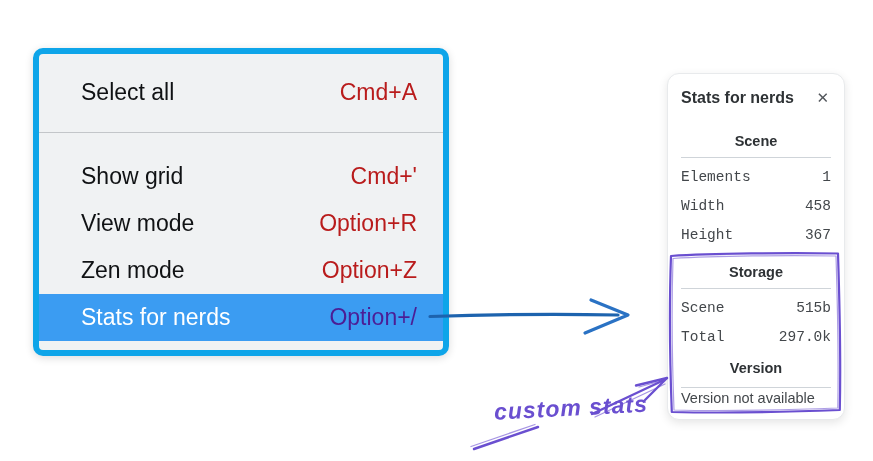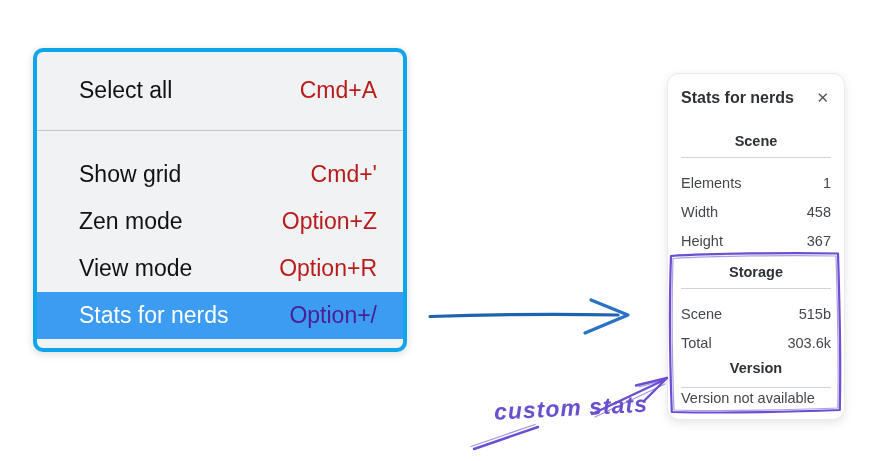--- a/index.html
+++ b/index.html
@@ -4,24 +4,24 @@
 <style>
   html,body{margin:0;padding:0;background:#ffffff;}
   .stage{
     position:relative;width:873px;height:461px;overflow:hidden;
     background:#ffffff;
     font-family:"Liberation Sans","DejaVu Sans",sans-serif;
   }
 
   
   .menu{
-    position:absolute;left:33px;top:48px;width:374px;
+    position:absolute;left:33px;top:48px;width:416px;
     box-sizing:border-box;
     background:#f0f2f3;
-    border:4px solid #0ea5e9;
+    border:6px solid #0ea5e9;
     border-radius:10px;
     box-shadow:0 2px 8px rgba(0,0,0,.14);
     padding:15px 0 9px 0;
   }
   .menu-item{
     height:47px;display:flex;align-items:center;justify-content:space-between;
     padding:0 26px 0 42px;font-size:23px;color:#101214;cursor:default;
   }
   .menu-item .shortcut{color:#b91c1c;}
   .menu-item.highlighted{background:#3b9cf2;color:#ffffff;}
@@ -40,21 +40,21 @@
   .panel-header{display:flex;align-items:center;justify-content:space-between;}
   .panel-title{font-weight:bold;font-size:16px;color:#2e3235;}
   .panel-close{font-size:15px;color:#53575c;cursor:pointer;line-height:1;padding:2px;}
   .section-h{font-weight:bold;text-align:center;color:#2e3235;font-size:14.5px;line-height:20px;}
   .h-scene{margin-top:24px;}
   .h-storage{margin-top:13px;}
   .h-version{margin-top:7px;}
   .rule{border-top:1px solid #cfd4d9;height:0;margin-top:6px;}
   .rule-version{margin-top:9px;}
   .stat-rows{margin-top:4px;}
-  .stat-row{height:29px;display:flex;align-items:flex-end;justify-content:space-between;}
+  .stat-row{height:29px;display:flex;align-items:center;justify-content:space-between;font-family:Liberation Mono, monospace;}
   .stat-label{color:#43474b;}
   .stat-value{color:#43474b;text-align:right;}
   .version-note{line-height:20px;color:#43474b;white-space:nowrap;}
 
   
   .annotations{position:absolute;left:0;top:0;width:873px;height:461px;pointer-events:none;}
   .custom-stats-label{
     position:absolute;left:494px;top:394px;width:180px;
     font-size:23px;font-weight:600;font-style:italic;letter-spacing:1px;
     color:#6a4fd0;transform:rotate(-3deg);pointer-events:none;
@@ -69,26 +69,26 @@
     <div class="menu-item">
       <span>Select all</span>
       <span class="shortcut">Cmd+A</span>
     </div>
     <div class="menu-divider"></div>
     <div class="menu-item">
       <span>Show grid</span>
       <span class="shortcut">Cmd+'</span>
     </div>
     <div class="menu-item">
+      <span>View mode</span>
+      <span class="shortcut">Option+R</span>
+    </div>
+    <div class="menu-item">
       <span>Zen mode</span>
       <span class="shortcut">Option+Z</span>
-    </div>
-    <div class="menu-item">
-      <span>View mode</span>
-      <span class="shortcut">Option+R</span>
     </div>
     <div class="menu-item highlighted">
       <span>Stats for nerds</span>
       <span class="shortcut">Option+/</span>
     </div>
   </div>
 
   <div class="panel">
     <div class="panel-header">
       <span class="panel-title">Stats for nerds</span>
@@ -114,21 +114,21 @@
 
     <div class="section-h h-storage">Storage</div>
     <div class="rule"></div>
     <div class="stat-rows">
       <div class="stat-row">
         <span class="stat-label">Scene</span>
         <span class="stat-value">515b</span>
       </div>
       <div class="stat-row">
         <span class="stat-label">Total</span>
-        <span class="stat-value">303.6k</span>
+        <span class="stat-value">297.0k</span>
       </div>
     </div>
 
     <div class="section-h h-version">Version</div>
     <div class="rule rule-version"></div>
     <div class="version-note">Version not available</div>
   </div>
 
   <svg class="annotations" width="873" height="461" viewBox="0 0 873 461" fill="none" xmlns="http://www.w3.org/2000/svg">
 

